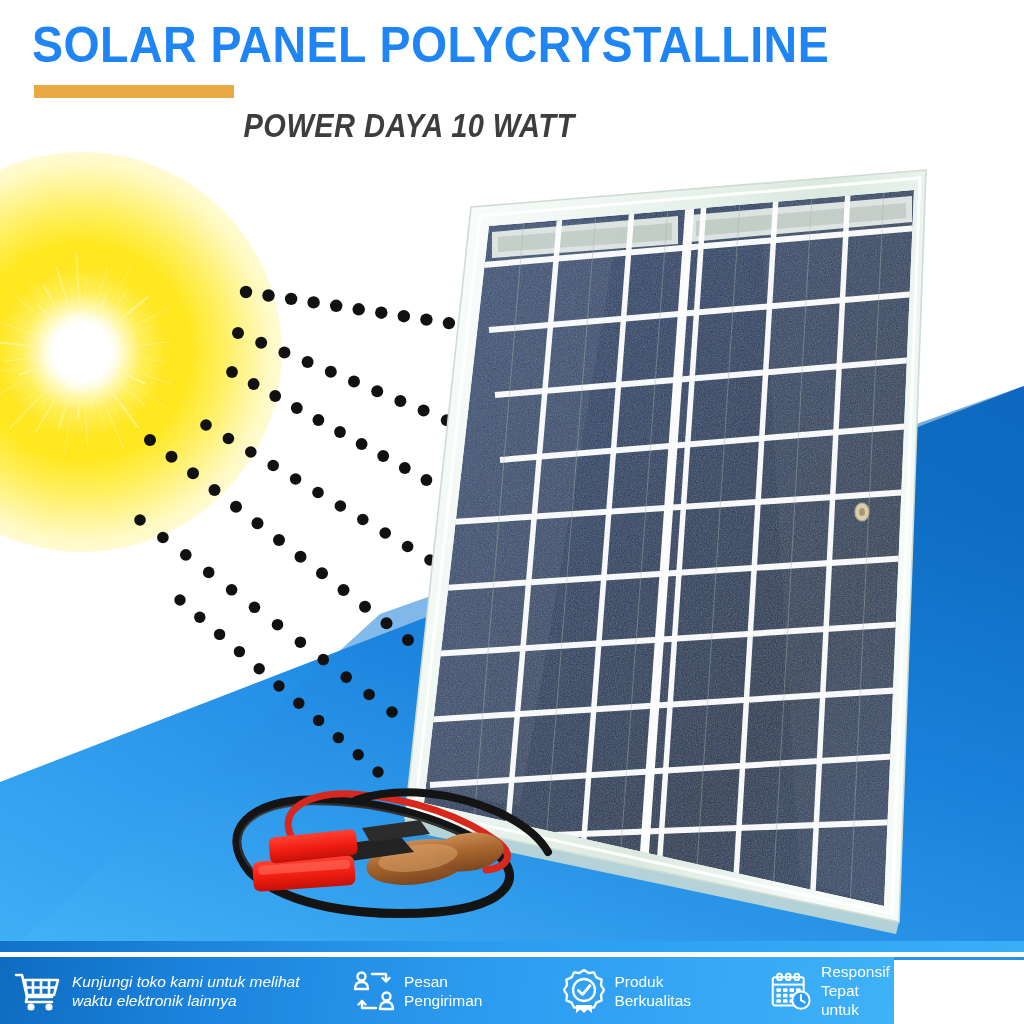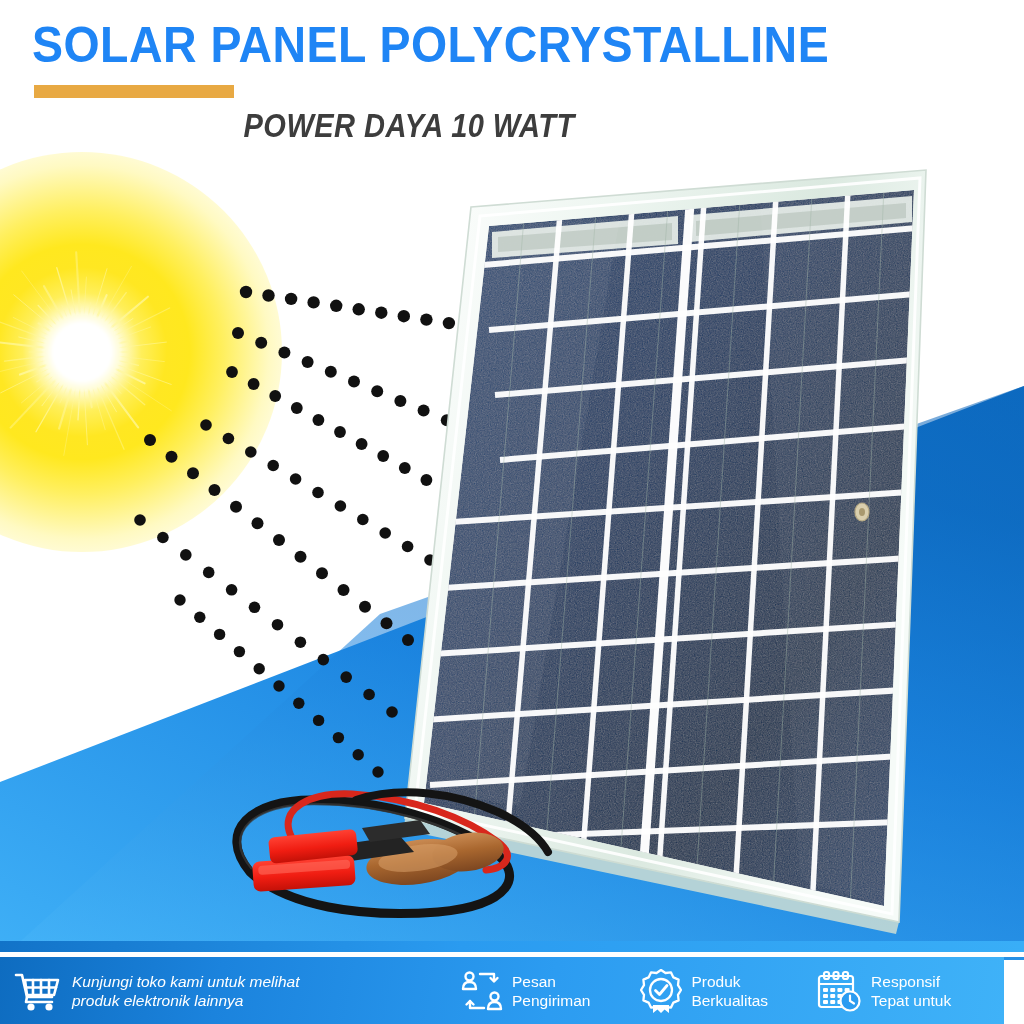--- a/index.html
+++ b/index.html
@@ -40,26 +40,26 @@
   .subtitle{
     font-family:"Liberation Sans",sans-serif;
     font-weight:bold;font-style:italic;font-size:33px;line-height:36px;
     letter-spacing:.5px;color:#3d3d3d;margin:0;white-space:nowrap;
     transform:scaleX(.88);transform-origin:left center;}
 
   
   .band-top{position:absolute;left:0;top:941px;width:1024px;height:11px;
     background:linear-gradient(90deg,#1273c8 0%,#2a9bf0 45%,#39aef7 100%);}
   .band-div{position:absolute;left:0;top:952px;width:1024px;height:5px;background:#ffffff;}
-  .banner{position:absolute;left:0;top:957px;width:1004px;height:67px;
+  .banner{position:absolute;left:0;top:957px;width:894px;height:67px;
     background:linear-gradient(100deg,#0e6cc0 0%,#1b83dd 22%,#2c9cf1 55%,#3fb2f8 100%);
     display:flex;align-items:center;}
   .promo{display:flex;align-items:center;gap:12px;padding-left:14px;width:455px;box-sizing:border-box;}
   .promo-text{color:#fff;font-style:italic;font-size:15.5px;line-height:19px;font-weight:normal;}
-  .feat-zone{flex:1;display:flex;align-items:center;}
+  .feat-zone{flex:1;display:flex;align-items:center;gap:31px;}
   .feature{display:flex;align-items:center;gap:9px;}
   .feature:nth-child(1){margin-left:6px;}
   .feature:nth-child(2){margin-left:50px;}
   .feature:nth-child(3){margin-left:48px;}
   .feat-txt{color:#fff;font-size:15.5px;line-height:19px;}
   .ico{display:block;}
 </style>
 </head>
 <body>
 
@@ -374,21 +374,21 @@
           <line x1="27" y1="10" x2="27" y2="25"></line>
           <line x1="35" y1="10" x2="35" y2="25"></line>
           <line x1="12.4" y1="17.5" x2="42" y2="17.5"></line>
           <path d="M13,27 L12,32 L38,32"></path>
         </g>
         <circle cx="17" cy="37" r="3.6" fill="#ffffff"></circle>
         <circle cx="35" cy="37" r="3.6" fill="#ffffff"></circle>
       </svg>
       <div class="promo-text">
         <div>Kunjungi toko kami untuk melihat</div>
-        <div>produk elektronik lainnya</div>
+        <div>waktu elektronik lainnya</div>
       </div>
     </div>
 
     <div class="feat-zone">
 
       <div class="feature">
         <svg class="ico" width="42" height="40" viewBox="0 0 42 40">
           <g fill="none" stroke="#ffffff" stroke-width="2.4" stroke-linecap="round" stroke-linejoin="round">
             <circle cx="8.5" cy="5.5" r="4"></circle>
             <path d="M2,18 C2,12.5 5,11 8.5,11 C12,11 15,12.5 15,18 Z"></path>

